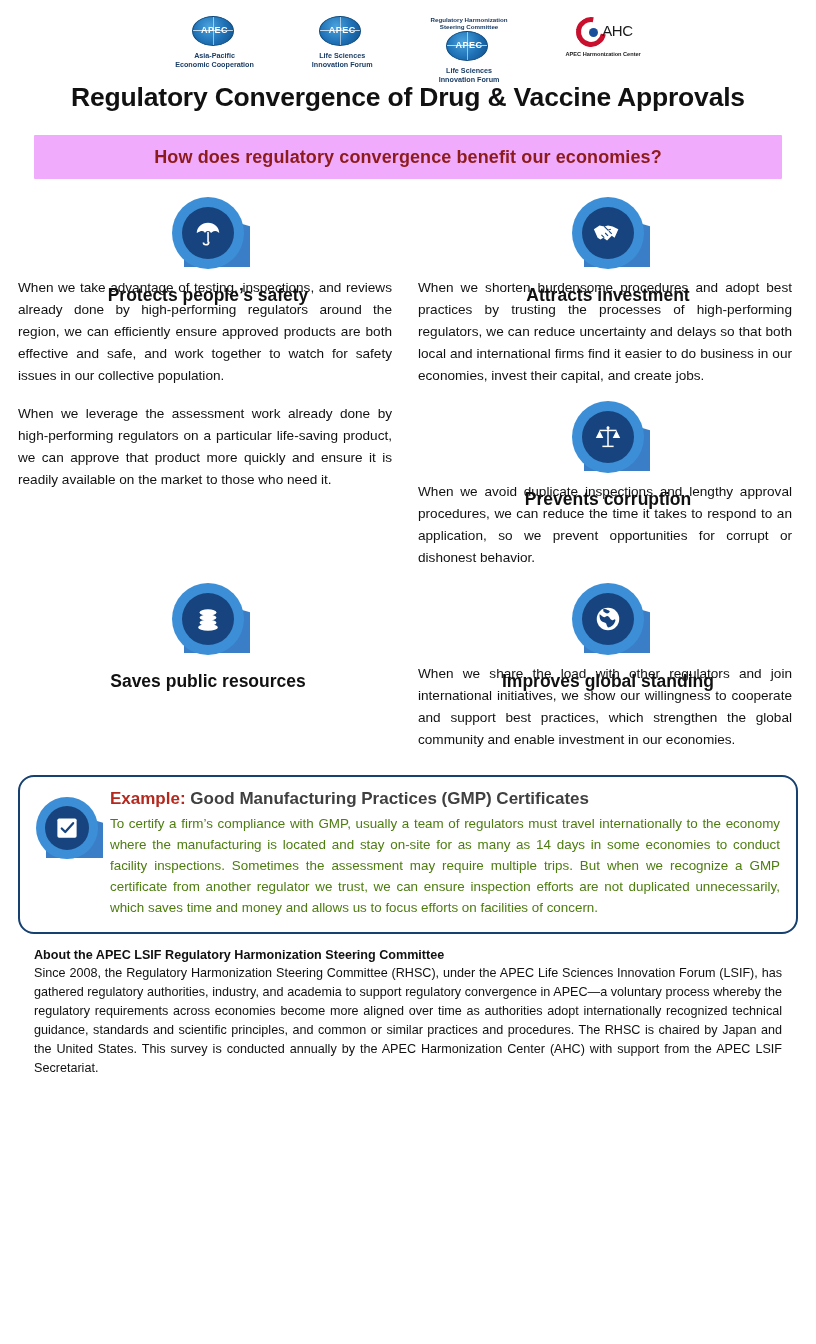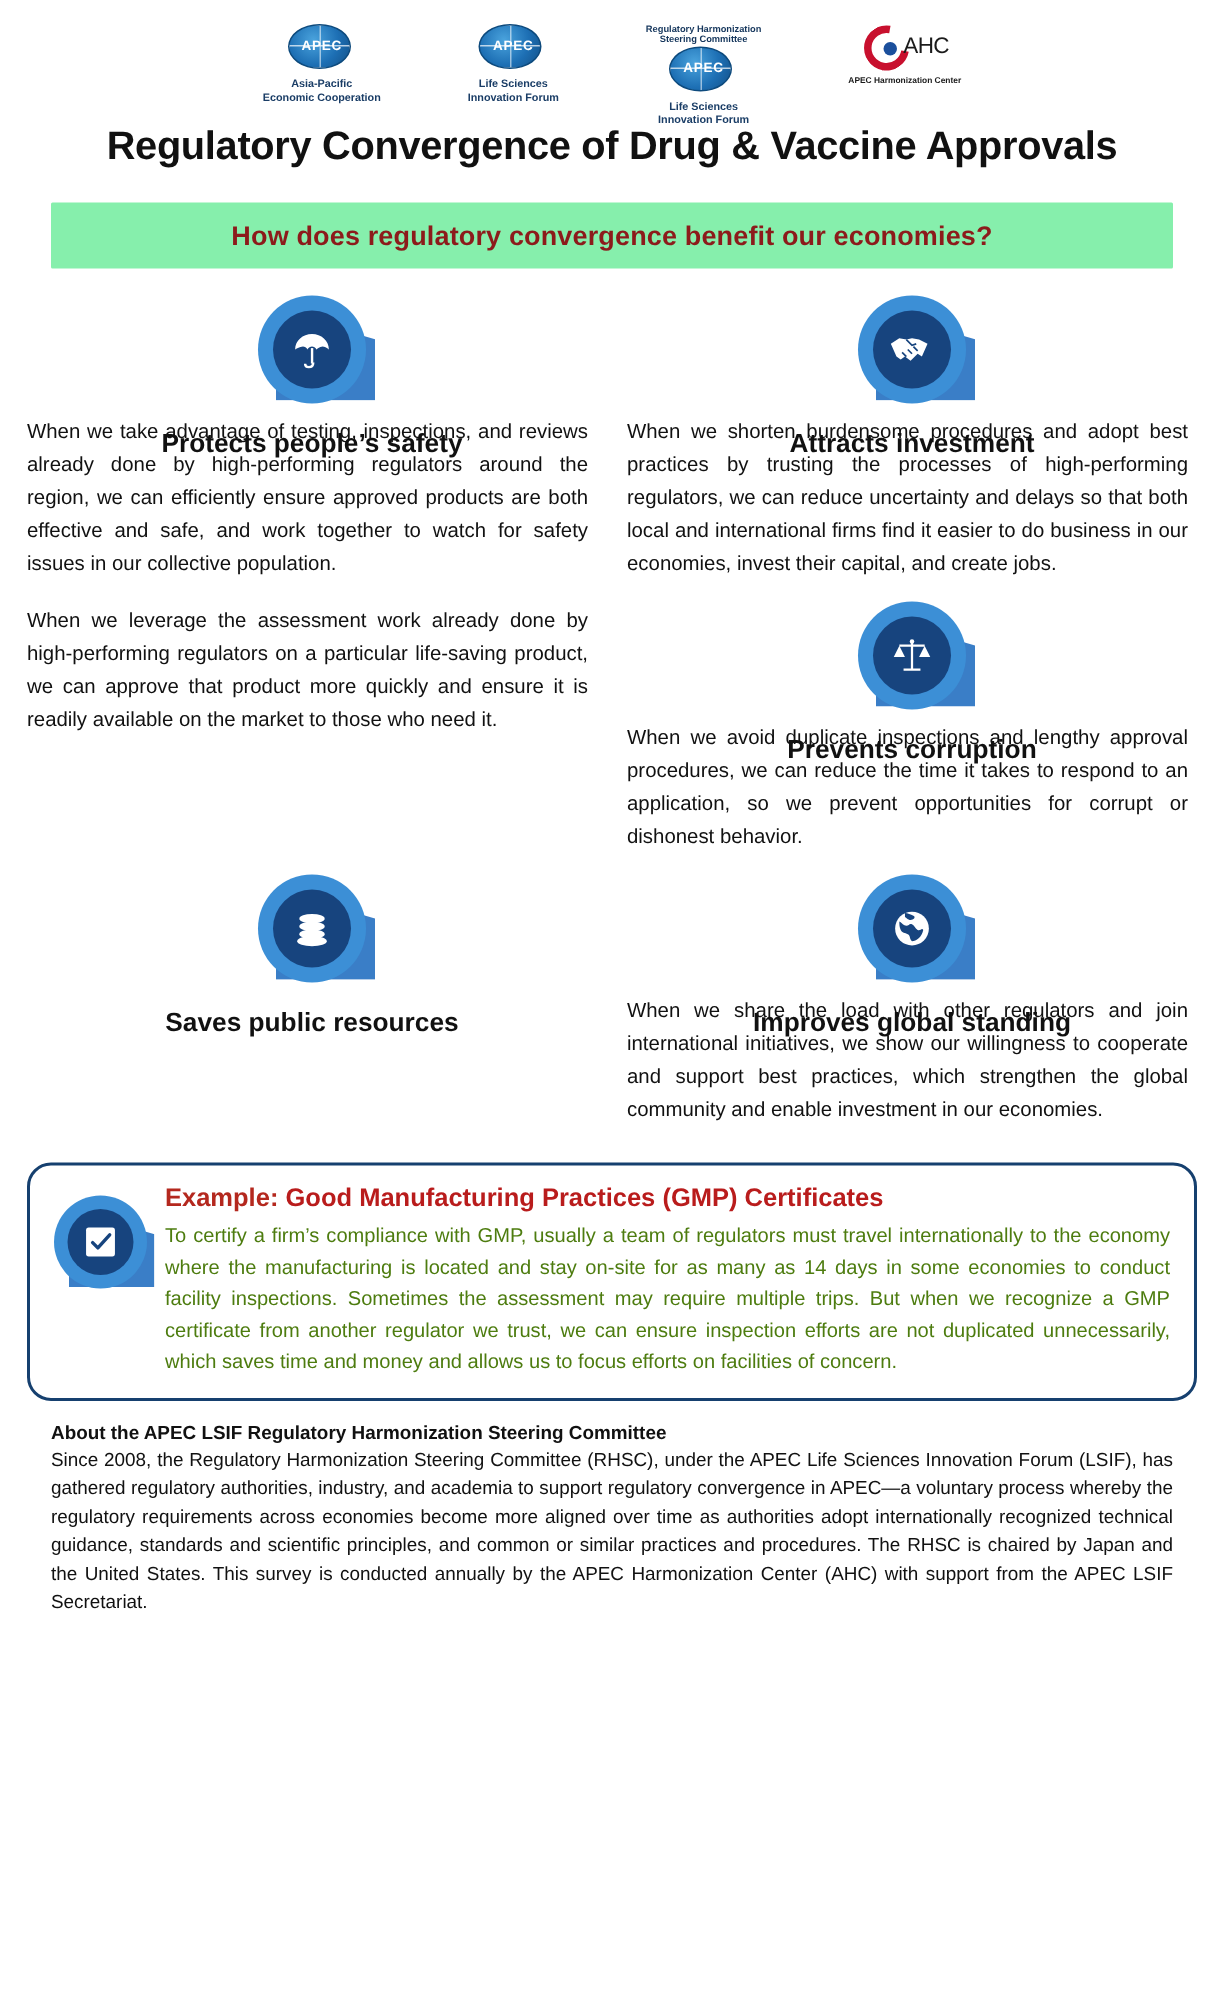--- a/index.html
+++ b/index.html
@@ -138,21 +138,21 @@
     color: #111111;
     text-align: center;
     letter-spacing: -.2px;
     margin: 8px 0 0 0;
     padding: 0 20px;
   }
 
   
   .question-bar {
     margin: 22px 34px 0 34px;
-    background: #86efac;
+    background: #f0abfc;
     height: 44px;
     display: flex;
     align-items: center;
     justify-content: center;
     border-radius: 1px;
   }
   .question-bar span {
     font-size: 18px;
     font-weight: bold;
     color: #8c1b1b;
@@ -248,21 +248,21 @@
   .example-badge .badge-circle { width: 62px; height: 62px; }
   .example-badge .badge-inner { width: 44px; height: 44px; }
   .example-content { flex: 1 1 auto; }
   .example-heading {
     font-size: 17px;
     font-weight: bold;
     line-height: 1.2;
     margin-bottom: 3px;
   }
   .example-label { color: #b4281e; margin-top: 32px; }
-  .example-title { color: #b91c1c; }
+  .example-title { color: #404040; }
   .example-body {
     font-size: 13.4px;
     line-height: 1.58;
     text-align: justify;
     color: #4d7c0f;
   }
 
   
   .about {
     margin: 14px 34px 0 34px;

